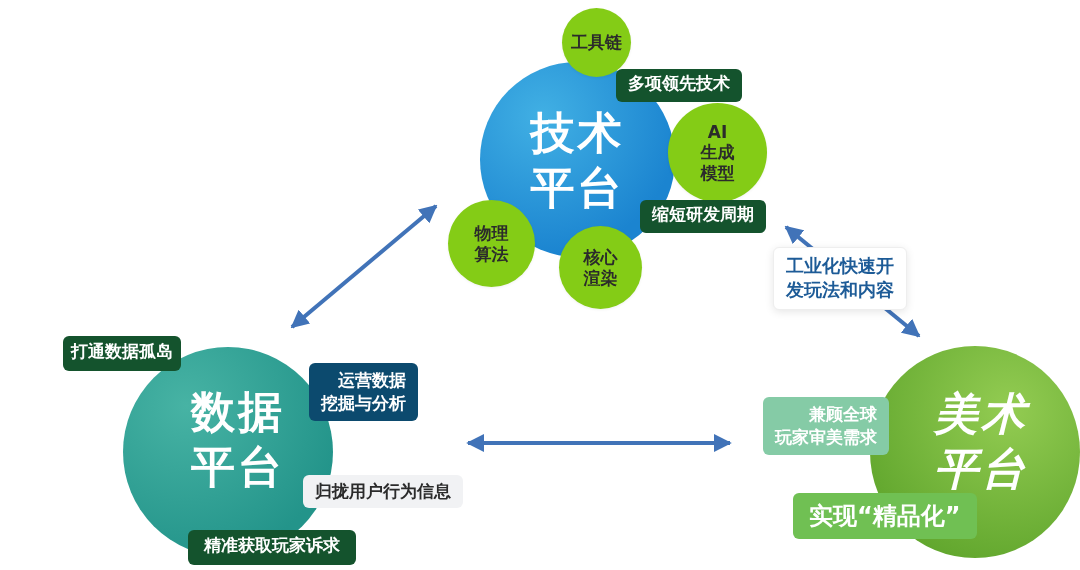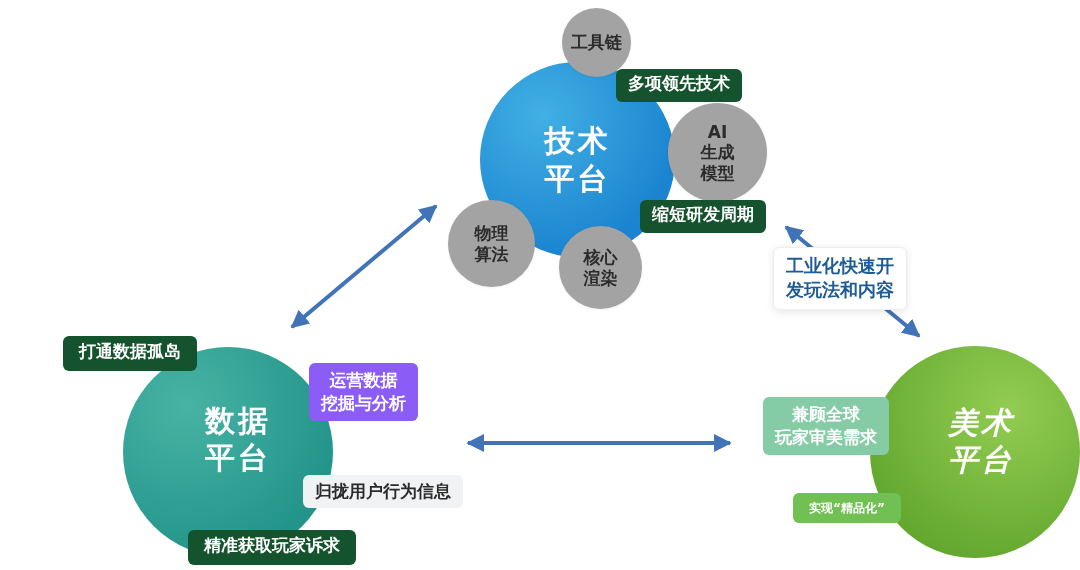--- a/index.html
+++ b/index.html
@@ -4,59 +4,59 @@
 <style>
   * { margin:0; padding:0; box-sizing:border-box; }
   html,body { background:#ffffff; }
   body { font-family:"DejaVu Sans","Liberation Sans",sans-serif; }
   .canvas { position:relative; width:1080px; height:570px; background:#ffffff; overflow:hidden; }
   .pre { white-space:pre-line; }
 
   .arrows { position:absolute; left:0; top:0; z-index:1; pointer-events:none; }
 
   .circle { position:absolute; border-radius:50%; display:flex; align-items:center; justify-content:center; text-align:center; }
-  .main-title { color:#ffffff; font-weight:bold; font-size:30px; line-height:1.25; letter-spacing:3px; }
+  .main-title { color:#ffffff; font-weight:bold; font-size:44px; line-height:1.25; letter-spacing:3px; }
 
   .c-tech { left:480px; top:62px; width:195px; height:195px; z-index:2;
             background:radial-gradient(circle at 32% 28%, #41b0e4 0%, #1b84d0 72%); }
   .c-data { left:123px; top:347px; width:210px; height:210px; z-index:2;
             background:radial-gradient(circle at 30% 28%, #47b3a4 0%, #23948a 75%); }
   .c-data .main-title { transform:translate(10px,-13px); }
   .c-art  { left:870px; top:346px; width:210px; height:212px; z-index:2;
             background:radial-gradient(circle at 66% 30%, #93cc52 0%, #62a72e 78%); }
   .c-art .main-title { transform:translate(6px,-11px);font-style:italic; }
 
-  .satellite { background:#a3a3a3; color:#2b2b2b; font-weight:bold; font-size:17px; line-height:1.2; z-index:3;
+  .satellite { background:#84cc16; color:#2b2b2b; font-weight:bold; font-size:17px; line-height:1.2; z-index:3;
                box-shadow:0 1px 3px rgba(0,0,0,0.06); }
   .sat-toolchain { left:562px; top:8px;   width:69px; height:69px; }
   .sat-engine    { left:417px; top:52px;  width:79px; height:79px; }
   .sat-ai        { left:668px; top:103px; width:99px; height:99px; }
   .sat-physics   { left:448px; top:200px; width:87px; height:87px; }
   .sat-render    { left:559px; top:226px; width:83px; height:83px; }
 
   .badge { position:absolute; z-index:4; display:flex; align-items:center; justify-content:center;
            border-radius:6px; font-size:17px; font-weight:bold; color:#ffffff;
            padding:5px 12px; text-align:center; line-height:1.35; }
-  .badge.two-line { text-align:center; padding:6px 12px; }
+  .badge.two-line { text-align:right; padding:6px 12px; }
   .badge-teal { background:#14532d;font-family:Liberation Mono, monospace; }
 
   .b-leading   { left:616px; top:69px; }
   .b-barrier   { left:363px; top:154px; }
   .b-cycle     { left:640px; top:200px; }
 
-  .b-islands   { left:63px;  top:336px; padding:6px 16px; }
-  .b-mining    { left:309px; top:363px; background:#8b5cf6; }
+  .b-islands   { left:63px;  top:336px; padding:6px 8px; }
+  .b-mining    { left:309px; top:363px; background:#0c4a6e; }
   .b-fulldata  { left:8px;   top:460px; background:#7fccbb; }
   .b-behavior  { left:303px; top:475px; background:#f1f2f4; color:#2b2b2b;justify-content:center; }
   .b-demand    { left:188px; top:530px; padding:6px 16px; }
 
   .b-industrial { left:773px; top:247px; background:#ffffff; color:#1d5b97; font-size:18px;
                   border:1px solid #eeeeee; box-shadow:0 2px 8px rgba(0,0,0,0.10); }
   .b-aesthetic  { left:763px; top:397px; background:#85cba6; }
-  .b-premium    { left:793px; top:493px; background:#70c053; font-size:12px; padding:7px 16px; }
+  .b-premium    { left:793px; top:493px; background:#70c053; font-size:24px; padding:7px 16px; }
 </style>
 </head>
 <body>
 
 <div class="canvas">
 
   <svg class="arrows" width="1080" height="570" viewBox="0 0 1080 570">
     <defs>
       <marker id="ah" viewBox="0 0 10 10" refX="9" refY="5" markerWidth="4.5" markerHeight="4.5" orient="auto-start-reverse">
         <path d="M0,0 L10,5 L0,10 Z" fill="#4173b8"></path>

